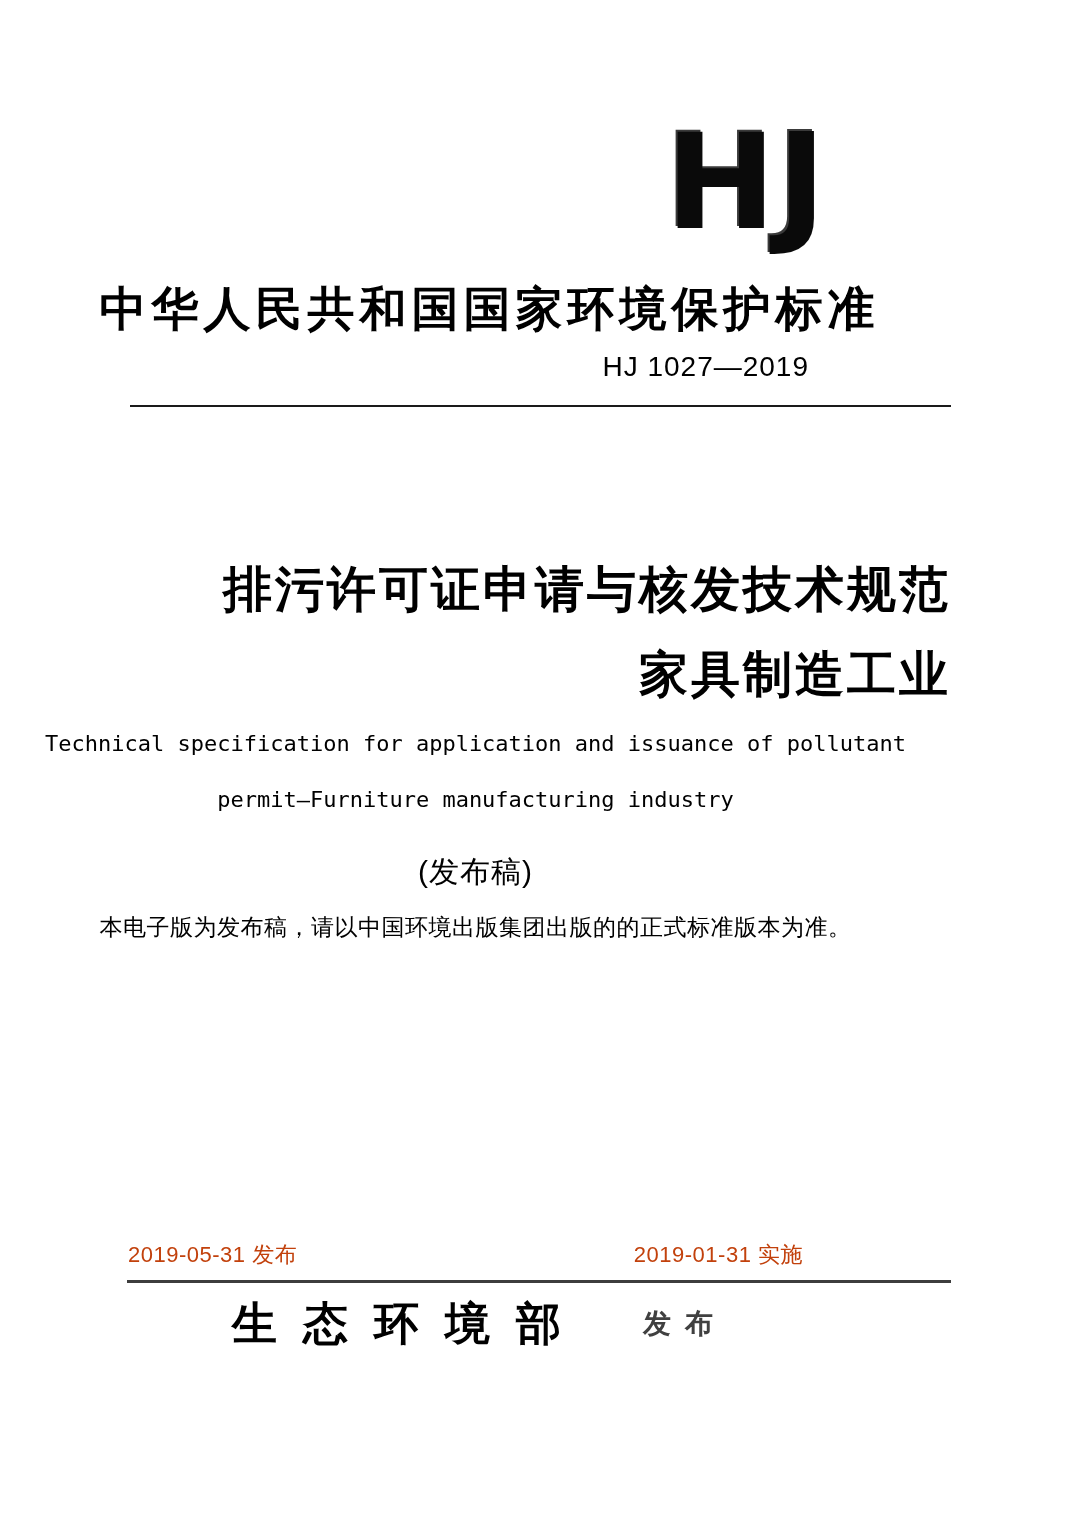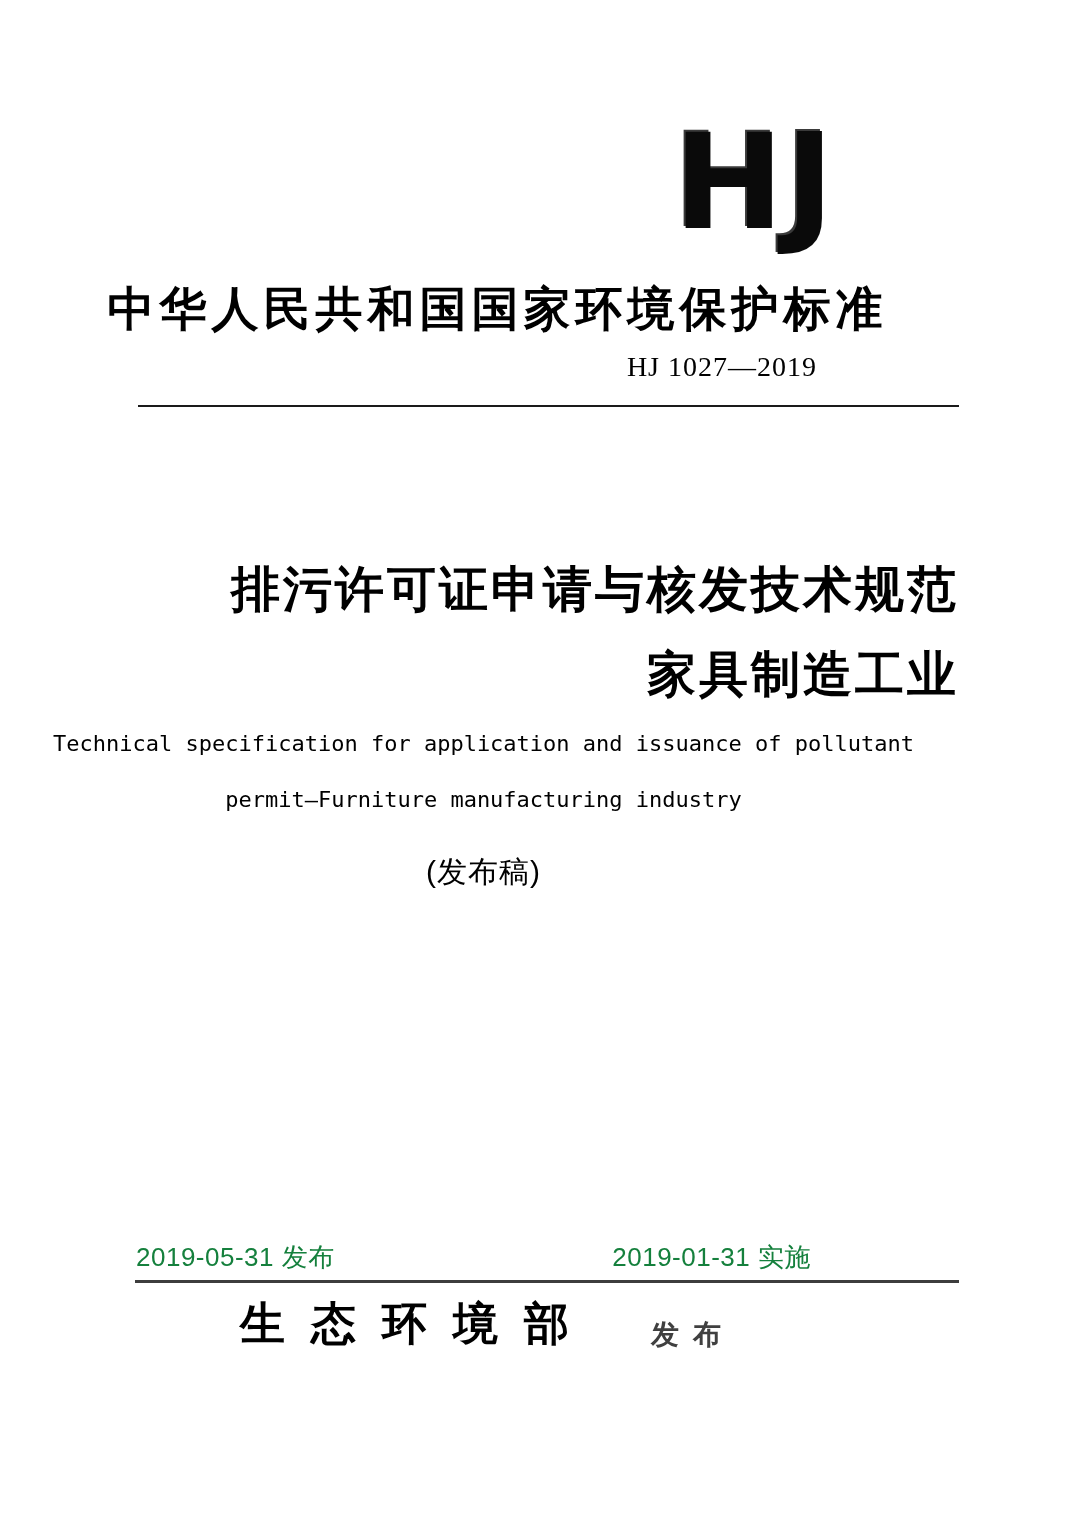--- a/index.html
+++ b/index.html
@@ -4,21 +4,20 @@
 <style>
   * { margin: 0; padding: 0; box-sizing: border-box; }
   html, body { background: #ffffff; }
   .page {
     position: relative;
     width: 951px;
     height: 1528px;
     background: #ffffff;
     overflow: hidden;
     color: #111;
-    margin-left: 8px;
   }
 
   
   .hj-logo {
     position: absolute;
     top: 116px;
     right: 124px;
     font-family: "DejaVu Sans", "Liberation Sans", sans-serif;
     font-weight: bold;
     font-size: 132px;
@@ -43,21 +42,21 @@
     color: #000;
     white-space: nowrap;
     padding-left: 14px;
   }
 
   
   .std-code {
     position: absolute;
     top: 351px;
     right: 142px;
-    font-family: Liberation Serif, serif;
+    font-family: Liberation Sans, sans-serif;
     font-weight: 500;
     font-size: 28px;
     letter-spacing: 1px;
     color: #000;
   }
 
   .rule { position: absolute; background: #1a1a1a; }
   .rule-top { top: 405px; left: 130px; width: 840px; height: 2px; }
   .rule-bottom { top: 1280px; left: 127px; width: 845px; height: 3px; background: #3d3d3d; }
 
@@ -121,35 +120,35 @@
 
   
   .dates-row {
     position: absolute;
     top: 1240px;
     left: 128px;
     right: 148px;
     display: flex;
     justify-content: space-between;
     font-family: "Liberation Sans", "DejaVu Sans", sans-serif;
-    font-size: 26px;
+    font-size: 22px;
     font-weight: 500;
     letter-spacing: 0.5px;
-    color: #15803d;
+    color: #c2410c;
   }
 
   
   .issuer-row {
     position: absolute;
     top: 1294px;
     left: 0;
     width: 100%;
     display: flex;
     justify-content: center;
-    align-items: flex-end;
+    align-items: center;
     gap: 56px;
     white-space: nowrap;
   }
   .issuer-name {
     font-family: "Liberation Serif", "DejaVu Serif", serif;
     font-weight: bold;
     font-size: 45px;
     letter-spacing: 26px;
     text-indent: 8px;
     color: #000;
@@ -178,20 +177,21 @@
   <div class="title-zh line1">排污许可证申请与核发技术规范</div>
 
   <div class="title-zh line2">家具制造工业</div>
 
   <div class="title-en line2">permit—Furniture manufacturing industry</div>
 
   <div class="title-en line1">Technical specification for application and issuance of pollutant</div>
 
   <div class="draft-label">(发布稿)</div>
 
+  <div class="edition-note">本电子版为发布稿，请以中国环境出版集团出版的的正式标准版本为准。</div>
 
   <div class="dates-row">
     <span class="issue-date">2019-05-31 发布</span>
     <span class="implement-date">2019-01-31 实施</span>
   </div>
 
   <div class="rule rule-bottom"></div>
 
   <div class="issuer-row">
     <span class="issuer-name">生态环境部</span>

